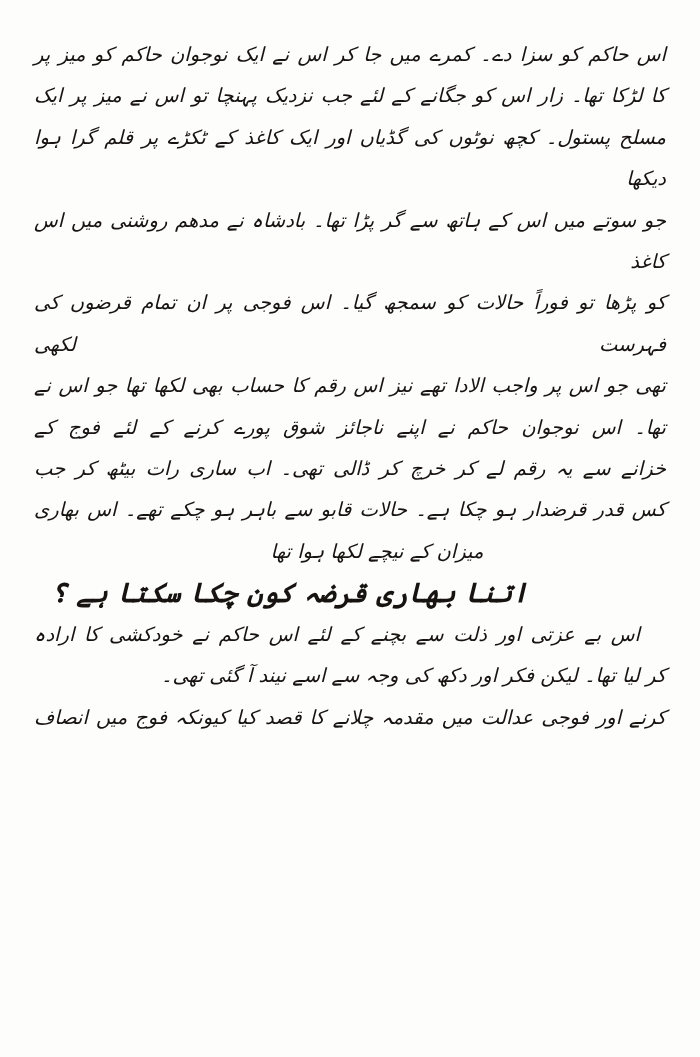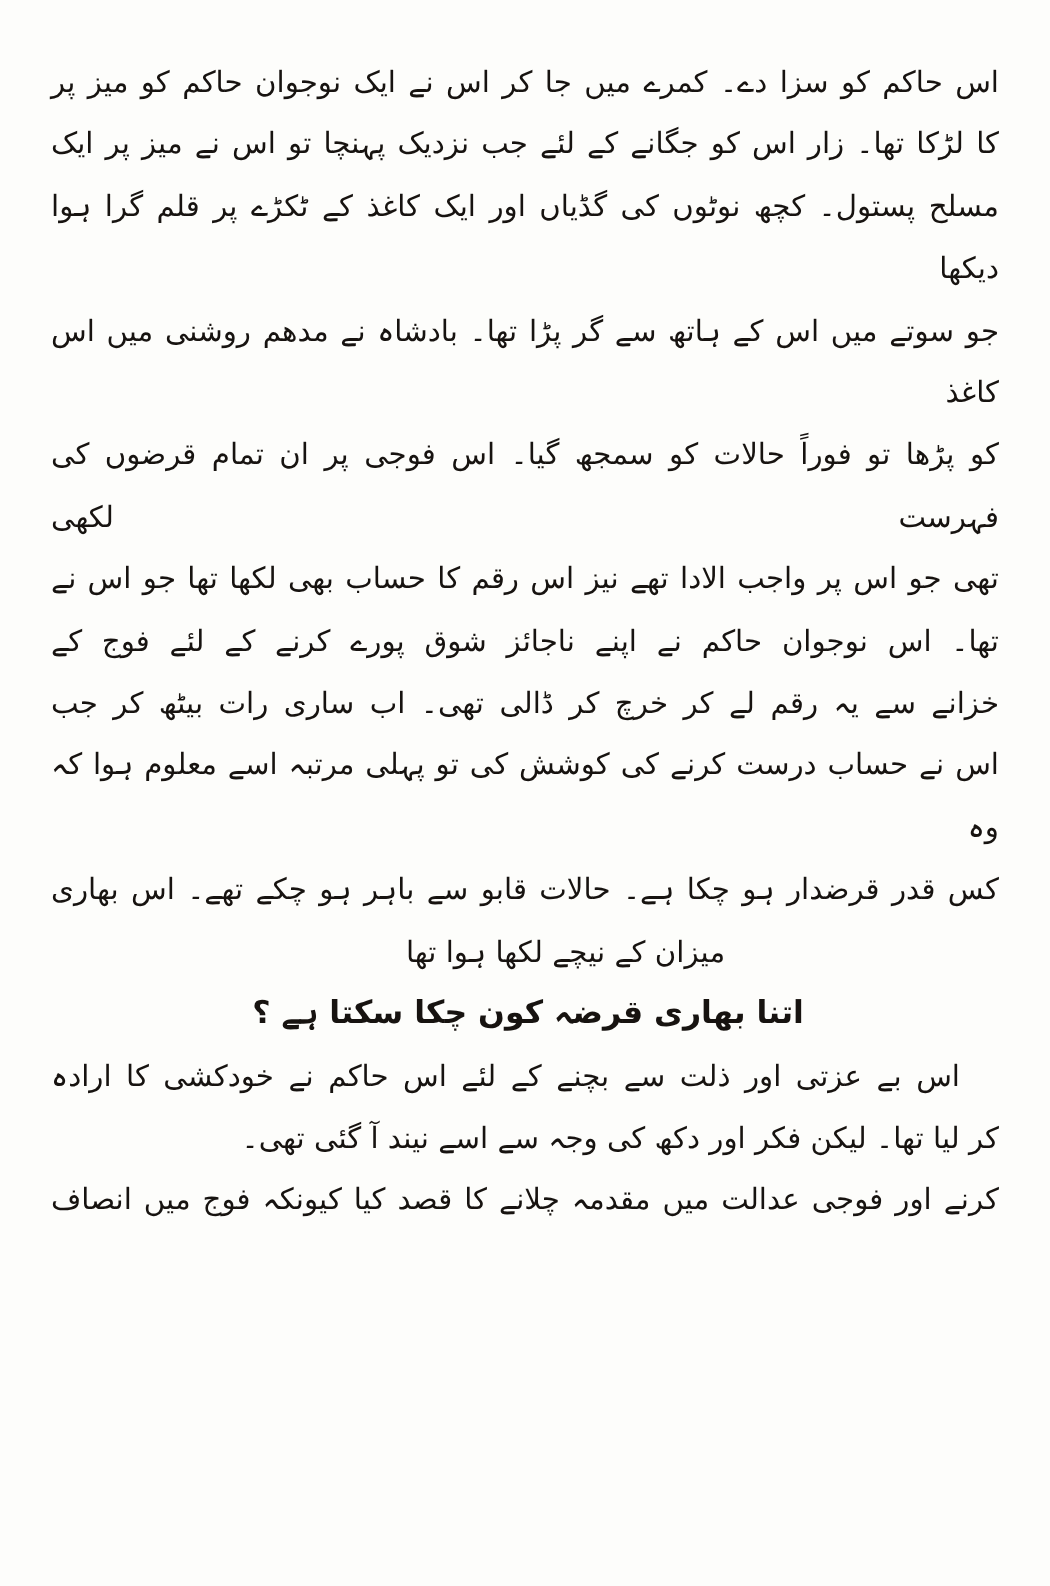--- a/index.html
+++ b/index.html
@@ -1,15 +1,15 @@
 <!DOCTYPE html>
 <html lang="ur" dir="rtl"><head>
 <meta charset="utf-8">
 <style>
-  * { margin: 0; padding: 0; box-sizing: border-box; }
+  * { margin: 0; padding: 0; box-sizing: border-box; font-style: italic; }
   html, body { background: #ffffff; }
   body { font-family: "DejaVu Sans", sans-serif; }
 
   .page {
     position: relative;
     width: 700px;
     height: 1057px;
     margin: 0 auto;
     background: #fdfdfb;
     color: #171310;
@@ -31,43 +31,43 @@
   .j  { text-align: justify; text-align-last: justify; }
 
   
   .ji { text-align: justify; text-align-last: justify; text-indent: 26px; }
 
   
   .short-left { text-align: center; padding-left: 54px; }
 
   
   .quote {
-    text-align: center;
+    text-align: left;
     padding-left: 4px;
     font-weight: bold;
-    font-size: 21px;
+    font-size: 27px;
+    margin-left: 13px;
   }
 
   
   .center { text-align: right; }
 </style>
 </head>
 <body>
 
 <div class="page">
   <div class="text-column">
     <div class="ln j">اس حاکم کو سزا دے۔ کمرے میں جا کر اس نے ایک نوجوان حاکم کو میز پر</div>
     <div class="ln j">کا لڑکا تھا۔ زار اس کو جگانے کے لئے جب نزدیک پہنچا تو اس نے میز پر ایک</div>
     <div class="ln j">مسلح پستول۔ کچھ نوٹوں کی گڈیاں اور ایک کاغذ کے ٹکڑے پر قلم گرا ہوا دیکھا</div>
     <div class="ln j">جو سوتے میں اس کے ہاتھ سے گر پڑا تھا۔ بادشاہ نے مدھم روشنی میں اس کاغذ</div>
     <div class="ln j">کو پڑھا تو فوراً حالات کو سمجھ گیا۔ اس فوجی پر ان تمام قرضوں کی فہرست لکھی</div>
     <div class="ln j">تھی جو اس پر واجب الادا تھے نیز اس رقم کا حساب بھی لکھا تھا جو اس نے</div>
     <div class="ln j">تھا۔ اس نوجوان حاکم نے اپنے ناجائز شوق پورے کرنے کے لئے فوج کے</div>
     <div class="ln j">خزانے سے یہ رقم لے کر خرچ کر ڈالی تھی۔ اب ساری رات بیٹھ کر جب</div>
-    <div class="ln j">اس نے حساب درست کرنے کی کوشش کی تو پہلی مرتبہ اسے معلوم ہوا کہ وہ</div>
     <div class="ln j">کس قدر قرضدار ہو چکا ہے۔ حالات قابو سے باہر ہو چکے تھے۔ اس بھاری</div>
     <div class="ln short-left">میزان کے نیچے لکھا ہوا تھا</div>
     <div class="ln quote">اتنا بھاری قرضہ کون چکا سکتا ہے ؟</div>
     <div class="ln ji">اس بے عزتی اور ذلت سے بچنے کے لئے اس حاکم نے خودکشی کا ارادہ</div>
     <div class="ln center">کر لیا تھا۔ لیکن فکر اور دکھ کی وجہ سے اسے نیند آ گئی تھی۔</div>
     <div class="ln j">کرنے اور فوجی عدالت میں مقدمہ چلانے کا قصد کیا کیونکہ فوج میں انصاف</div>
 
   </div>
 </div>
 

